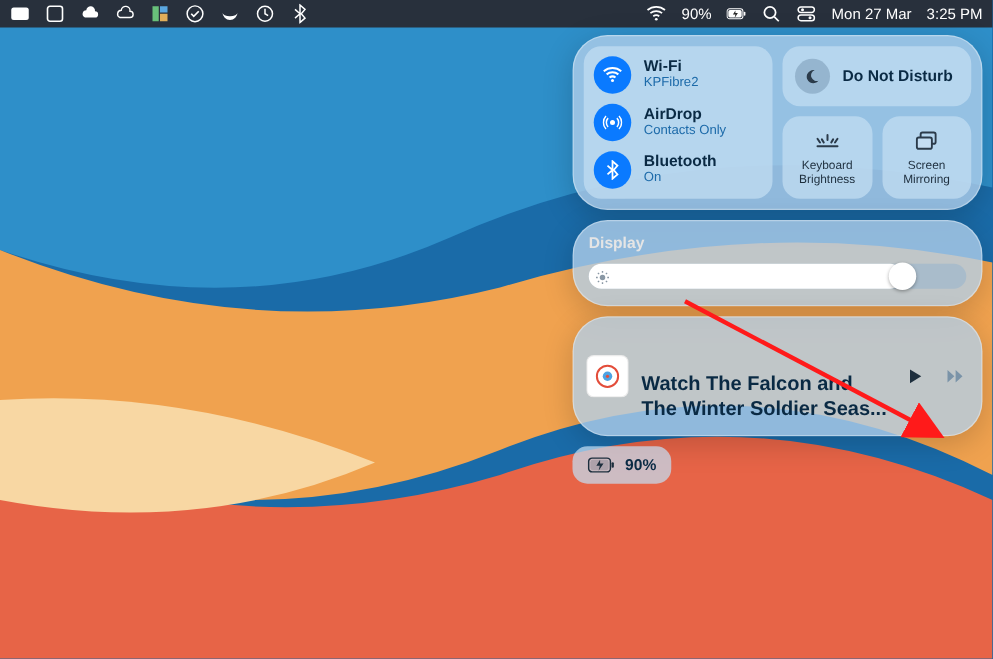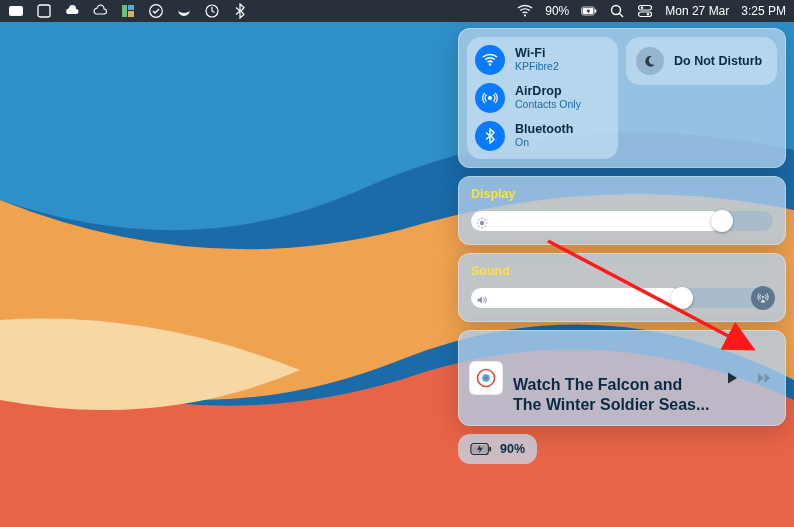--- a/index.html
+++ b/index.html
@@ -42,21 +42,21 @@
       right: 8px;
       width: 328px;
       z-index: 20;
       display: flex;
       flex-direction: column;
       gap: 8px;
     }
     .cc-panel {
       background: rgba(178,208,234,0.78);
       border: 1px solid rgba(255,255,255,0.35);
-      border-radius: 12px;
+      border-radius: 28px;
       padding: 8px;
       box-shadow: 0 6px 24px rgba(0,0,0,0.18);
     }
     .cc-top {
       display: grid;
       grid-template-columns: 1fr 1fr;
       gap: 8px;
     }
     .tile {
       background: rgba(196,222,243,0.72);
@@ -87,21 +87,21 @@
 
     .mini-row { display:grid; grid-template-columns:1fr 1fr; gap:8px; flex:1; }
     .mini-tile {
       display:flex; flex-direction:column; align-items:center; justify-content:center;
       gap:5px; cursor:pointer; padding:6px 2px;
     }
     .mini-tile svg { width:20px; height:20px; fill:#2b3b4a; }
     .mini-label { font-size:9.5px; color:#1d2e3d; text-align:center; line-height:1.1; }
 
     .slider-tile { padding:10px 12px 13px; }
-    .slider-title { font-size:12.5px; font-weight:600; color:#fde047; margin-bottom:10px; }
+    .slider-title { font-size:12.5px; font-weight:600; color:#e5e5e5; margin-bottom:10px; }
     .slider-track {
       position:relative;
       height:20px;
       background: rgba(150,180,205,0.55);
       border-radius:10px;
     }
     .slider-fill {
       position:absolute; left:0; top:0; bottom:0;
       background:#fff; border-radius:10px;
     }
@@ -302,60 +302,55 @@
     </div>
 
     <div class="right-col">
       <div class="tile dnd-tile">
         <div class="dnd-icon">
           <svg viewBox="0 0 16 16">
               <path d="M10 2.5A6 6 0 1 0 13.5 12 5 5 0 0 1 10 2.5z"></path>
             </svg>
         </div>
         <span class="dnd-title">Do Not Disturb</span>
+      </div>
+      <div class="mini-row">
+        <div class="tile mini-tile">
+          <svg viewBox="0 0 20 20">
+              <path d="M2 14h16M4 11l-2-3M10 9V5M16 11l2-3M7 11l-1.5-2.5M13 11l1.5-2.5" fill="none" stroke="#2b3b4a" stroke-width="1.6" stroke-linecap="round"></path>
+            </svg>
+          <span class="mini-label">Keyboard Brightness</span>
+        </div>
+        <div class="tile mini-tile">
+          <svg viewBox="0 0 20 20">
+              <rect x="5.5" y="3" width="12" height="9" rx="1.5" fill="none" stroke="#2b3b4a" stroke-width="1.5"></rect>
+              <rect x="2.5" y="7" width="12" height="9" rx="1.5" fill="#c4def3" stroke="#2b3b4a" stroke-width="1.5"></rect>
+            </svg>
+          <span class="mini-label">Screen Mirroring</span>
+        </div>
       </div>
     </div>
   </div>
 
   <div class="cc-panel slider-tile">
     <div class="slider-title">Display</div>
     <div class="slider-track">
       <div class="slider-fill" id="display-fill" style="width: 83%;"></div>
       <span class="slider-icon-left">
         <svg viewBox="0 0 12 12">
             <circle cx="6" cy="6" r="2.2"></circle>
             <g stroke="#8a98a5" stroke-width="1.1">
               <path d="M6 0.8v1.4M6 9.8v1.4M0.8 6h1.4M9.8 6h1.4M2.3 2.3l1 1M8.7 8.7l1 1M9.7 2.3l-1 1M3.3 8.7l-1 1"></path>
             </g>
           </svg>
       </span>
       <div class="slider-knob" id="display-knob" style="left: calc(83% - 11px);"></div>
     </div>
   </div>
 
-  <div class="cc-panel slider-tile">
-    <div class="slider-title">Sound</div>
-    <div class="slider-track">
-      <div class="slider-fill" id="sound-fill" style="width: 70%;"></div>
-      <span class="slider-icon-left">
-        <svg viewBox="0 0 12 12">
-            <path d="M1.5 4.5h2l2.5-2v7l-2.5-2h-2z"></path>
-            <path d="M7.5 4a3 3 0 0 1 0 4M9 2.7a5 5 0 0 1 0 6.6" fill="none" stroke="#8a98a5" stroke-width="1"></path>
-          </svg>
-      </span>
-      <div class="slider-knob" id="sound-knob" style="left: calc(70% - 11px);"></div>
-      <div class="slider-icon-right">
-        <svg viewBox="0 0 12 12">
-            <circle cx="6" cy="5" r="1.1"></circle>
-            <path d="M3.7 7.3a3.3 3.3 0 0 1 0-4.6M8.3 7.3a3.3 3.3 0 0 0 0-4.6M2.3 8.6a5.2 5.2 0 0 1 0-7.2M9.7 8.6a5.2 5.2 0 0 0 0-7.2" fill="none" stroke="#dfe8f0" stroke-width="1"></path>
-            <path d="M6 7l2.6 3.6H3.4z"></path>
-          </svg>
-      </div>
-    </div>
-  </div>
 
   <div class="cc-panel media-tile">
     <div class="media-art">
       <svg viewBox="0 0 20 20" width="20" height="20">
           <circle cx="10" cy="10" r="8.5" fill="none" stroke="#e34d3a" stroke-width="1.6"></circle>
           <circle cx="10" cy="10" r="3.8" fill="#4da3e3"></circle>
           <circle cx="10" cy="10" r="1.3" fill="#e34d3a"></circle>
         </svg>
     </div>
     <div class="media-text">Watch The Falcon and The Winter Soldier Seas...</div>

